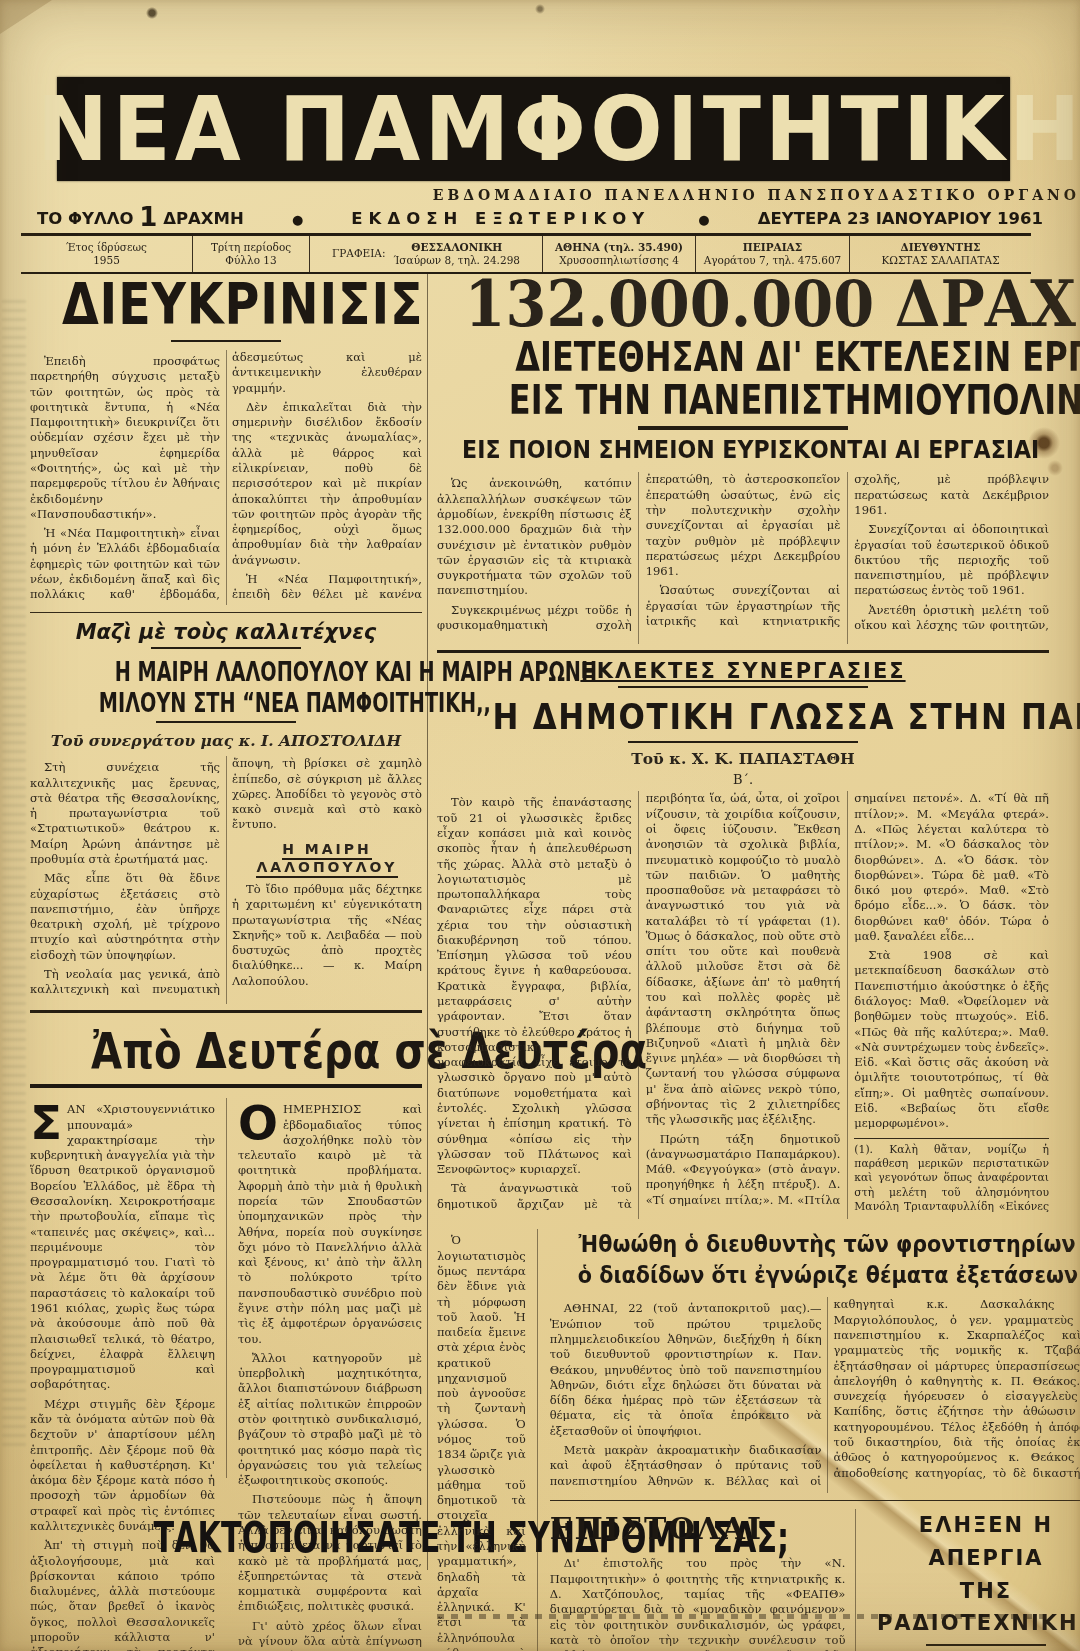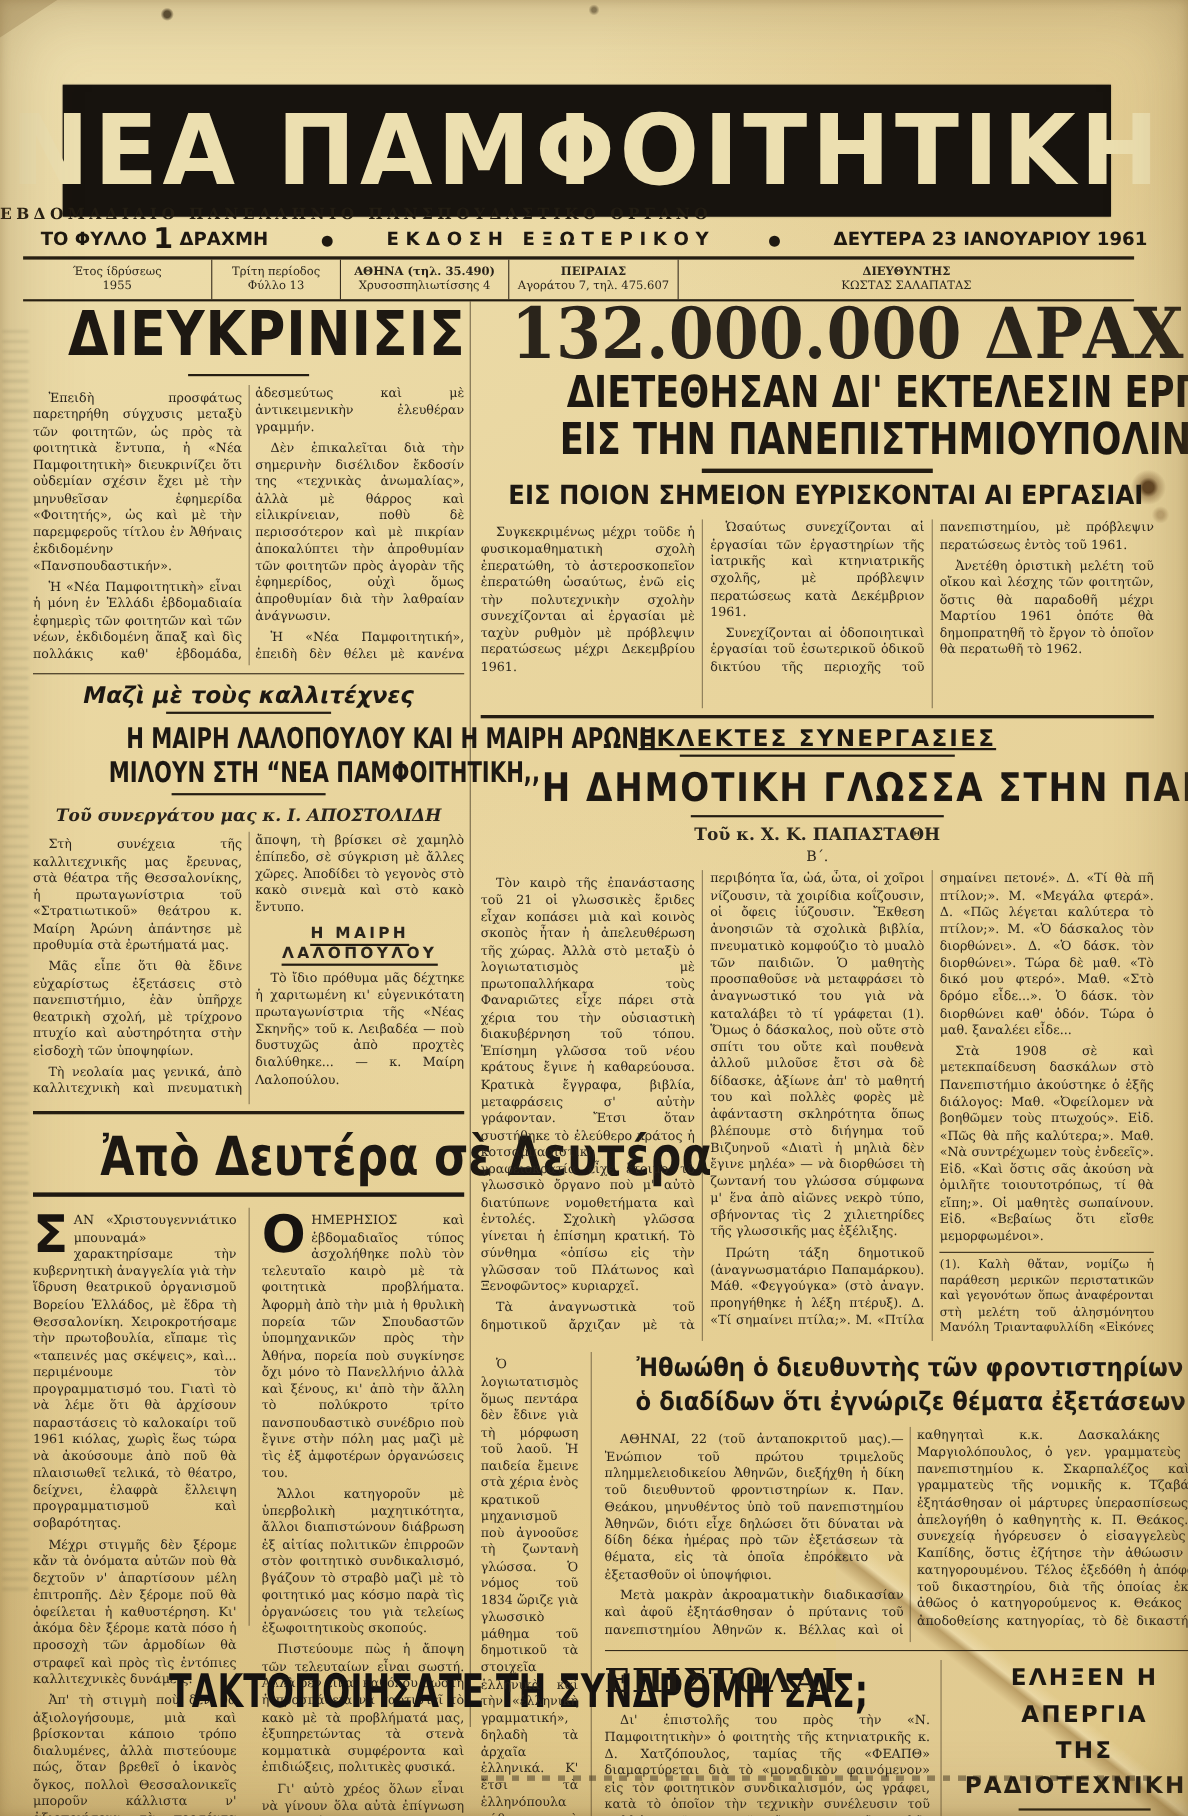--- a/index.html
+++ b/index.html
@@ -19,25 +19,25 @@
     box-shadow:inset 0 0 70px rgba(110,82,35,.38), inset 0 0 10px rgba(110,82,35,.28);}
   .fold-tl{position:absolute;top:0;left:0;width:0;height:0;border-top:34px solid #c9b584;
     border-right:52px solid transparent;opacity:.8;}
   .fold-tl::after{content:"";position:absolute;}
   .fold-br{position:absolute;right:0;bottom:0;width:320px;height:250px;
     background:linear-gradient(to top right, rgba(225,203,150,.55) 0 45%, rgba(140,105,55,.45) 48.5%, rgba(250,240,210,.35) 50%, transparent 53%);}
   .bleed{position:absolute;left:2px;top:300px;width:24px;height:1150px;opacity:.14;filter:blur(1px);
     background:repeating-linear-gradient(180deg, rgba(55,70,55,.7) 0 3px, transparent 3px 9px);}
 
   
-  .masthead{position:absolute;left:57px;top:77px;width:953px;height:120px;background:#17130e;
-    display:flex;align-items:center;justify-content:center;box-shadow:0 0 2px rgba(0,0,0,.6);}
+  .masthead{position:absolute;left:57px;top:77px;width:953px;height:104px;background:#17130e;
+    display:flex;align-items:center;justify-content:flex-start;box-shadow:0 0 2px rgba(0,0,0,.6);}
   .masthead span{display:inline-block;transform:scale(1.04,1.08);font-family:"DejaVu Sans",sans-serif;
     font-weight:bold;font-size:82px;letter-spacing:4px;color:#ecdfb0;white-space:nowrap;}
-  .subtitle{position:absolute;left:0;top:187px;width:100%;text-align:left;font-weight:bold;
+  .subtitle{position:absolute;left:0;top:187px;width:100%;text-align:right;font-weight:bold;
     font-size:14px;letter-spacing:4px;color:#231d13;}
   .issueline{position:absolute;left:37px;top:207px;width:1006px;display:flex;align-items:baseline;
     justify-content:space-between;font-family:"DejaVu Sans",sans-serif;font-weight:bold;font-size:16.5px;color:#1e1810;}
   .issueline .num{font-size:26px;line-height:16px;position:relative;top:2px;}
   .issueline .sp{letter-spacing:6px;}
   .issueline .dot{font-size:13px;}
   .infobar{position:absolute;left:21px;top:233px;width:1010px;height:36px;border-top:3px solid #241d12;
     border-bottom:2px solid #241d12;display:flex;font-size:10.5px;line-height:1.25;color:#2a241b;}
   .cell{display:flex;flex-direction:column;align-items:center;justify-content:center;text-align:center;}
   .cell + .cell{border-left:1px solid #3a3020;}
@@ -138,20 +138,27 @@
 
   <div class="infobar">
     <div class="cell c1">
       <span>Έτος ίδρύσεως</span>
       <span>1955</span>
     </div>
     <div class="cell c2">
       <span>Τρίτη περίοδος</span>
       <span>Φύλλο 13</span>
     </div>
+    <div class="cell c3">
+      <span>ΓΡΑΦΕΙΑ:</span>
+      <span>
+        <span class="cellb">ΘΕΣΣΑΛΟΝΙΚΗ</span><br>
+        <span>Ίσαύρων 8, τηλ. 24.298</span>
+      </span>
+    </div>
     <div class="cell c4">
       <span class="cellb">ΑΘΗΝΑ (τηλ. 35.490)</span>
       <span>Χρυσοσπηλιωτίσσης 4</span>
     </div>
     <div class="cell c5">
       <span class="cellb">ΠΕΙΡΑΙΑΣ</span>
       <span>Αγοράτου 7, τηλ. 475.607</span>
     </div>
     <div class="cell c6">
       <span class="cellb">ΔΙΕΥΘΥΝΤΗΣ</span>
@@ -229,20 +236,21 @@
     </h2>
     <h2 class="h-drax23">
       <span class="cx">ΕΙΣ ΤΗΝ ΠΑΝΕΠΙΣΤΗΜΙΟΥΠΟΛΙΝ</span>
     </h2>
     <div class="rule-drax"></div>
     <h3 class="h-sub">
       <span class="cx">ΕΙΣ ΠΟΙΟΝ ΣΗΜΕΙΟΝ ΕΥΡΙΣΚΟΝΤΑΙ ΑΙ ΕΡΓΑΣΙΑΙ</span>
     </h3>
 
     <div class="smalltext cols3" style="height:172px;margin-top:8px">
+        <p class="para">Ὡς ἀνεκοινώθη, κατόπιν ἀλλεπαλλήλων συσκέψεων τῶν ἁρμοδίων, ἐνεκρίθη πίστωσις ἐξ 132.000.000 δραχμῶν διὰ τὴν συνέχισιν μὲ ἐντατικὸν ρυθμὸν τῶν ἐργασιῶν εἰς τὰ κτιριακὰ συγκροτήματα τῶν σχολῶν τοῦ πανεπιστημίου.</p>
         <p class="para">Συγκεκριμένως μέχρι τοῦδε ἡ φυσικομαθηματικὴ σχολὴ ἐπερατώθη, τὸ ἀστεροσκοπεῖον ἐπερατώθη ὡσαύτως, ἐνῶ εἰς τὴν πολυτεχνικὴν σχολὴν συνεχίζονται αἱ ἐργασίαι μὲ ταχὺν ρυθμὸν μὲ πρόβλεψιν περατώσεως μέχρι Δεκεμβρίου 1961.</p>
         <p class="para">Ὡσαύτως συνεχίζονται αἱ ἐργασίαι τῶν ἐργαστηρίων τῆς ἰατρικῆς καὶ κτηνιατρικῆς σχολῆς, μὲ πρόβλεψιν περατώσεως κατὰ Δεκέμβριον 1961.</p>
         <p class="para">Συνεχίζονται αἱ ὁδοποιητικαὶ ἐργασίαι τοῦ ἐσωτερικοῦ ὁδικοῦ δικτύου τῆς περιοχῆς τοῦ πανεπιστημίου, μὲ πρόβλεψιν περατώσεως ἐντὸς τοῦ 1961.</p>
         <p class="para">Ἀνετέθη ὁριστικὴ μελέτη τοῦ οἴκου καὶ λέσχης τῶν φοιτητῶν, ὅστις θὰ παραδοθῆ μέχρι Μαρτίου 1961 ὁπότε θὰ δημοπρατηθῆ τὸ ἔργον τὸ ὁποῖον θὰ περατωθῆ τὸ 1962.</p>
       </div>
 
     <div class="rule-heavy"></div>
 
     <h3 class="h-ekl">ΕΚΛΕΚΤΕΣ ΣΥΝΕΡΓΑΣΙΕΣ</h3>
     <div class="rule-ekl"></div>

